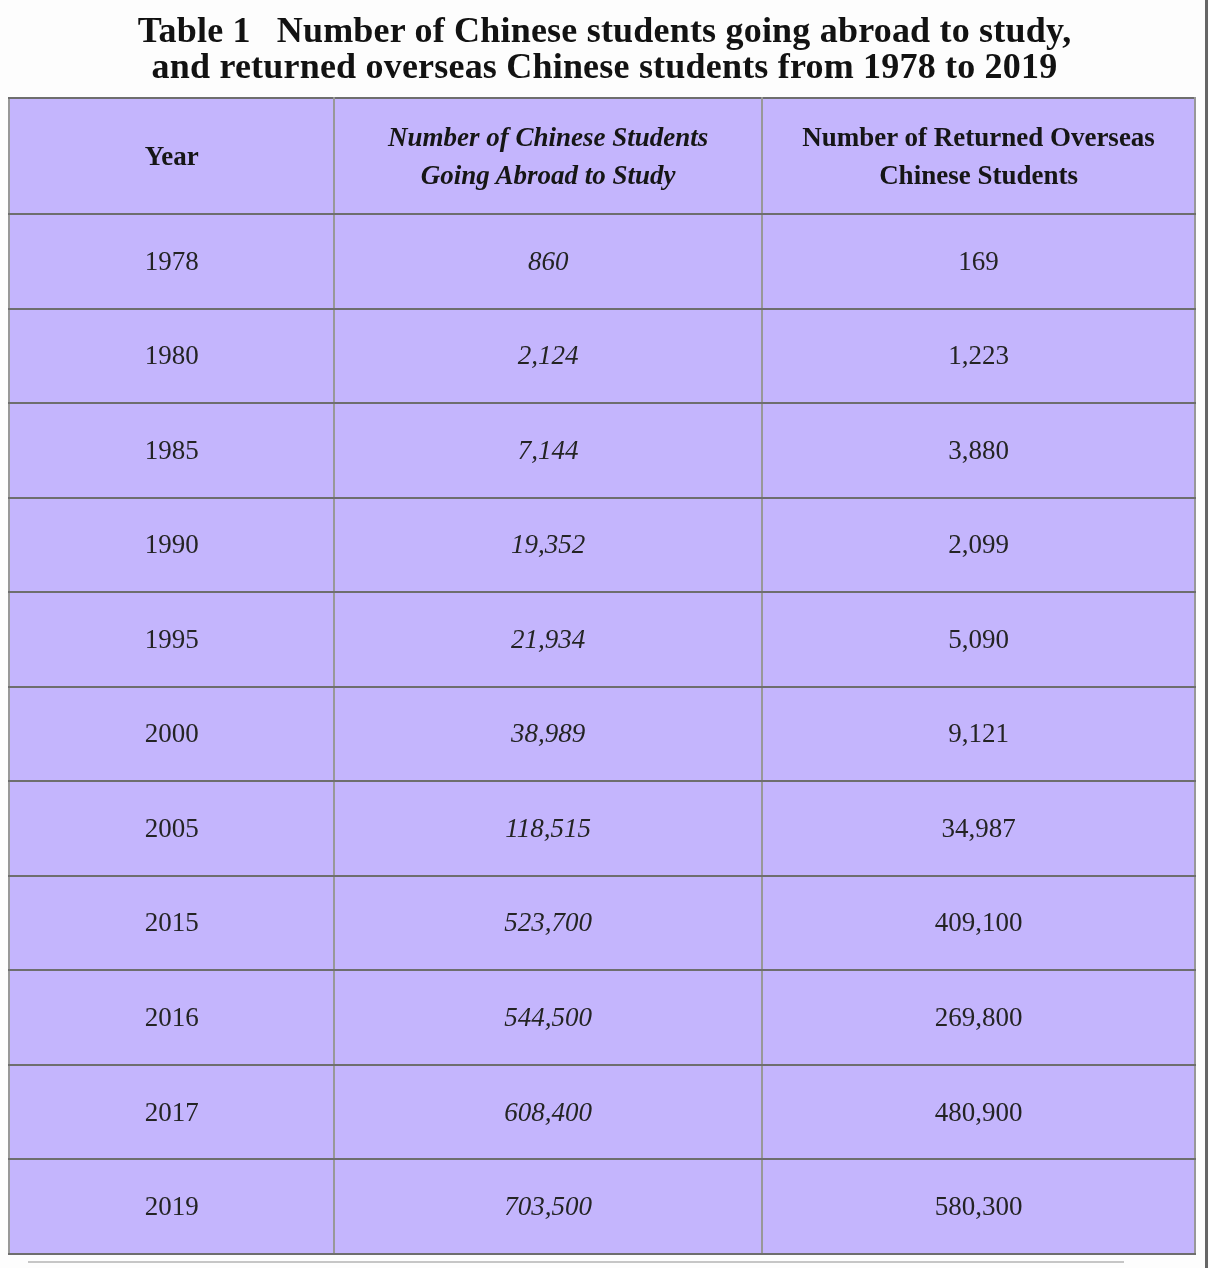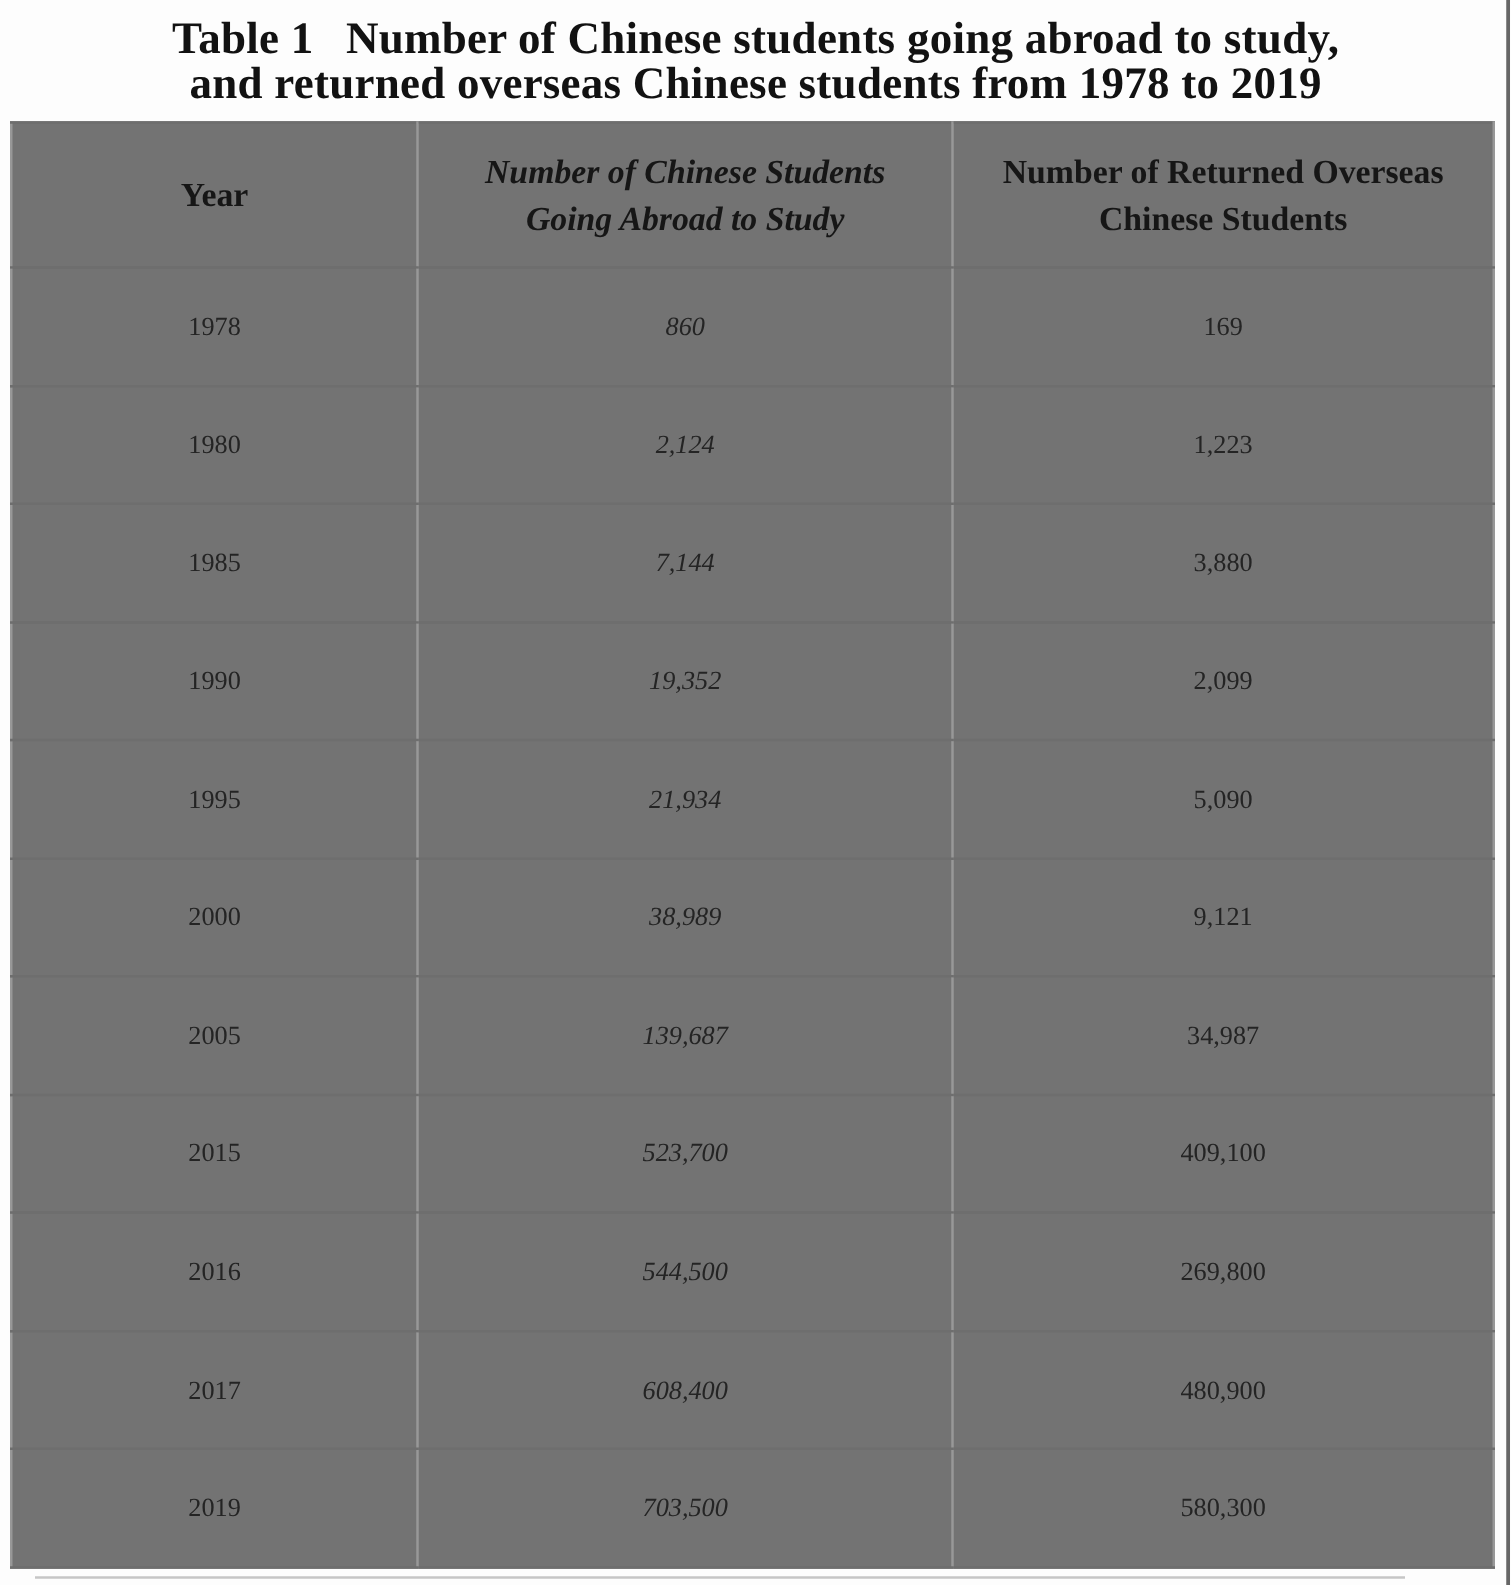--- a/index.html
+++ b/index.html
@@ -35,21 +35,21 @@
     left: 8px;
     top: 97px;
     right: 13px;
     bottom: 13px;
   }
   table.data-table {
     width: 100%;
     height: 100%;
     border-collapse: collapse;
     table-layout: fixed;
-    background: #737373;
+    background: #c4b5fd;
   }
   table.data-table, table.data-table th, table.data-table td {
     border: 2px solid #7c7c7c;
   }
   table.data-table th, table.data-table td {
     border-left-color: #989898;
     border-right-color: #989898;
     border-top-color: #6e6e6e;
     border-bottom-color: #6e6e6e;
     text-align: center;
@@ -58,21 +58,21 @@
   }
   table.data-table { border-color: #6e6e6e; }
   thead tr { height: 116px; }
   th {
     font-weight: bold;
     font-size: 27px;
     line-height: 38px;
     color: #161616;
   }
   td {
-    font-size: 21px;
+    font-size: 27px;
     color: #242424;
   }
   .col-year { width: 26.5%; }
   .col-abroad { width: 36.5%; font-style: italic; }
   .col-returned { width: 37%; }
   .scan-edge {
     position: absolute;
     right: 1px;
     top: 0;
     width: 3px;
@@ -132,21 +132,21 @@
           <td class="col-abroad">21,934</td>
           <td class="col-returned">5,090</td>
         </tr>
         <tr>
           <td class="col-year">2000</td>
           <td class="col-abroad">38,989</td>
           <td class="col-returned">9,121</td>
         </tr>
         <tr>
           <td class="col-year">2005</td>
-          <td class="col-abroad">139,687</td>
+          <td class="col-abroad">118,515</td>
           <td class="col-returned">34,987</td>
         </tr>
         <tr>
           <td class="col-year">2015</td>
           <td class="col-abroad">523,700</td>
           <td class="col-returned">409,100</td>
         </tr>
         <tr>
           <td class="col-year">2016</td>
           <td class="col-abroad">544,500</td>

